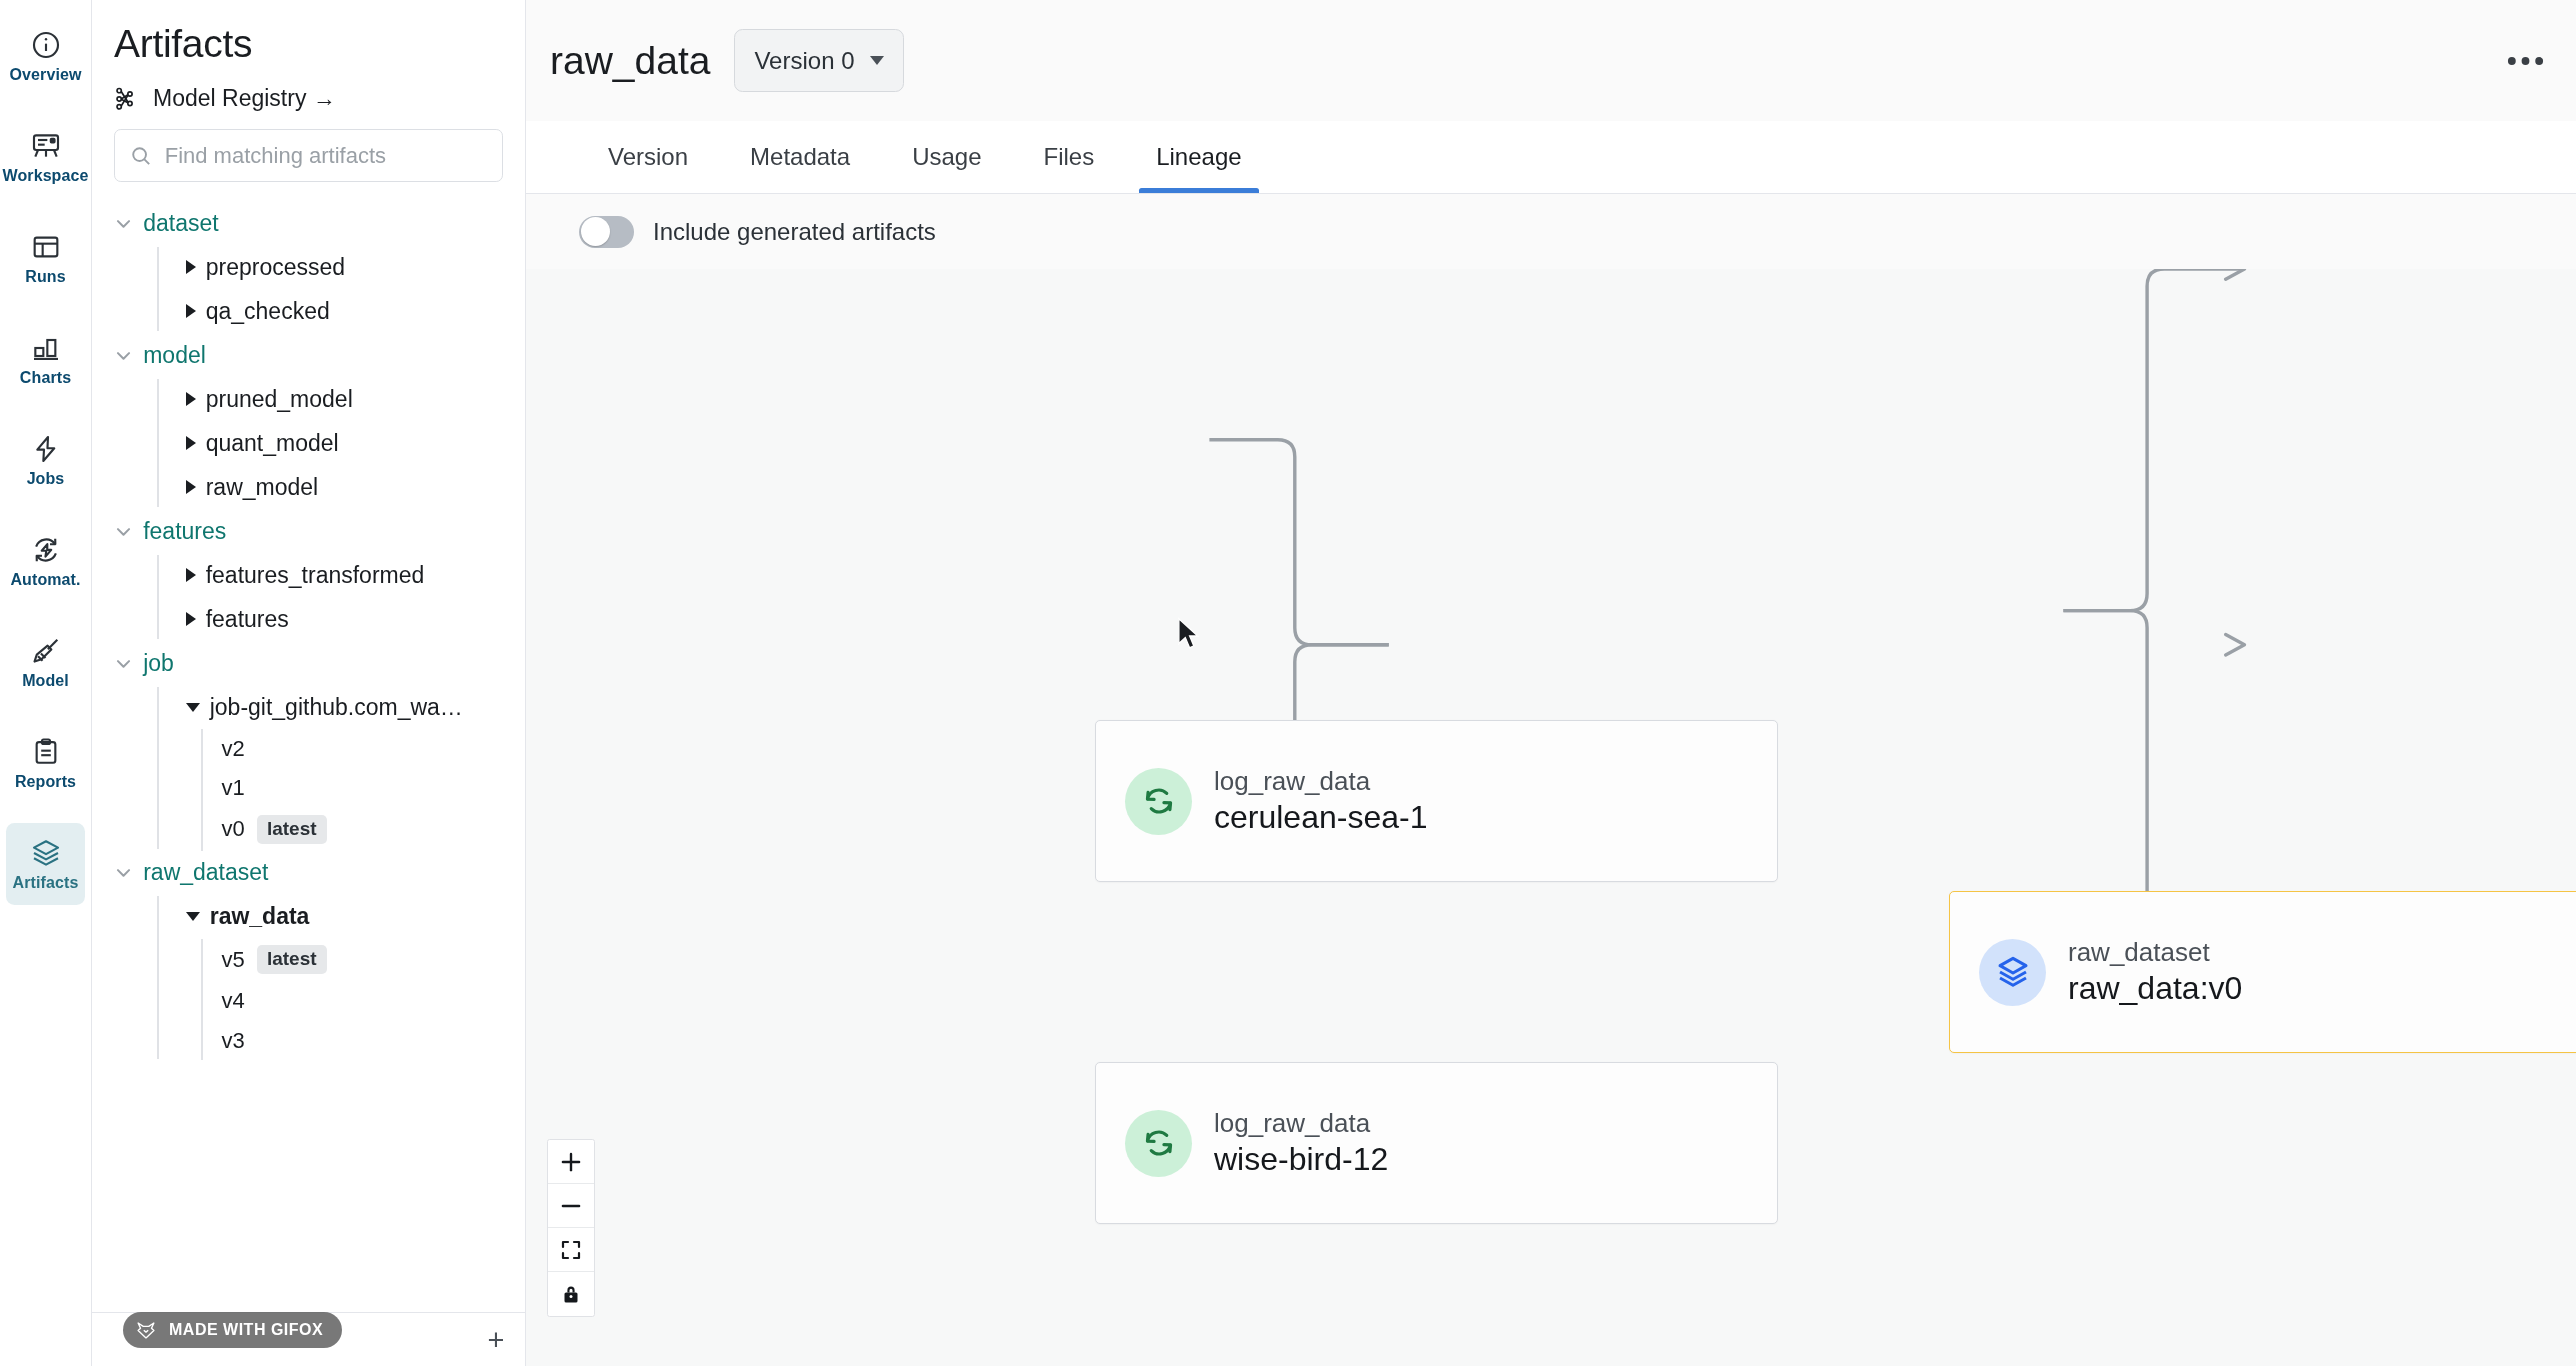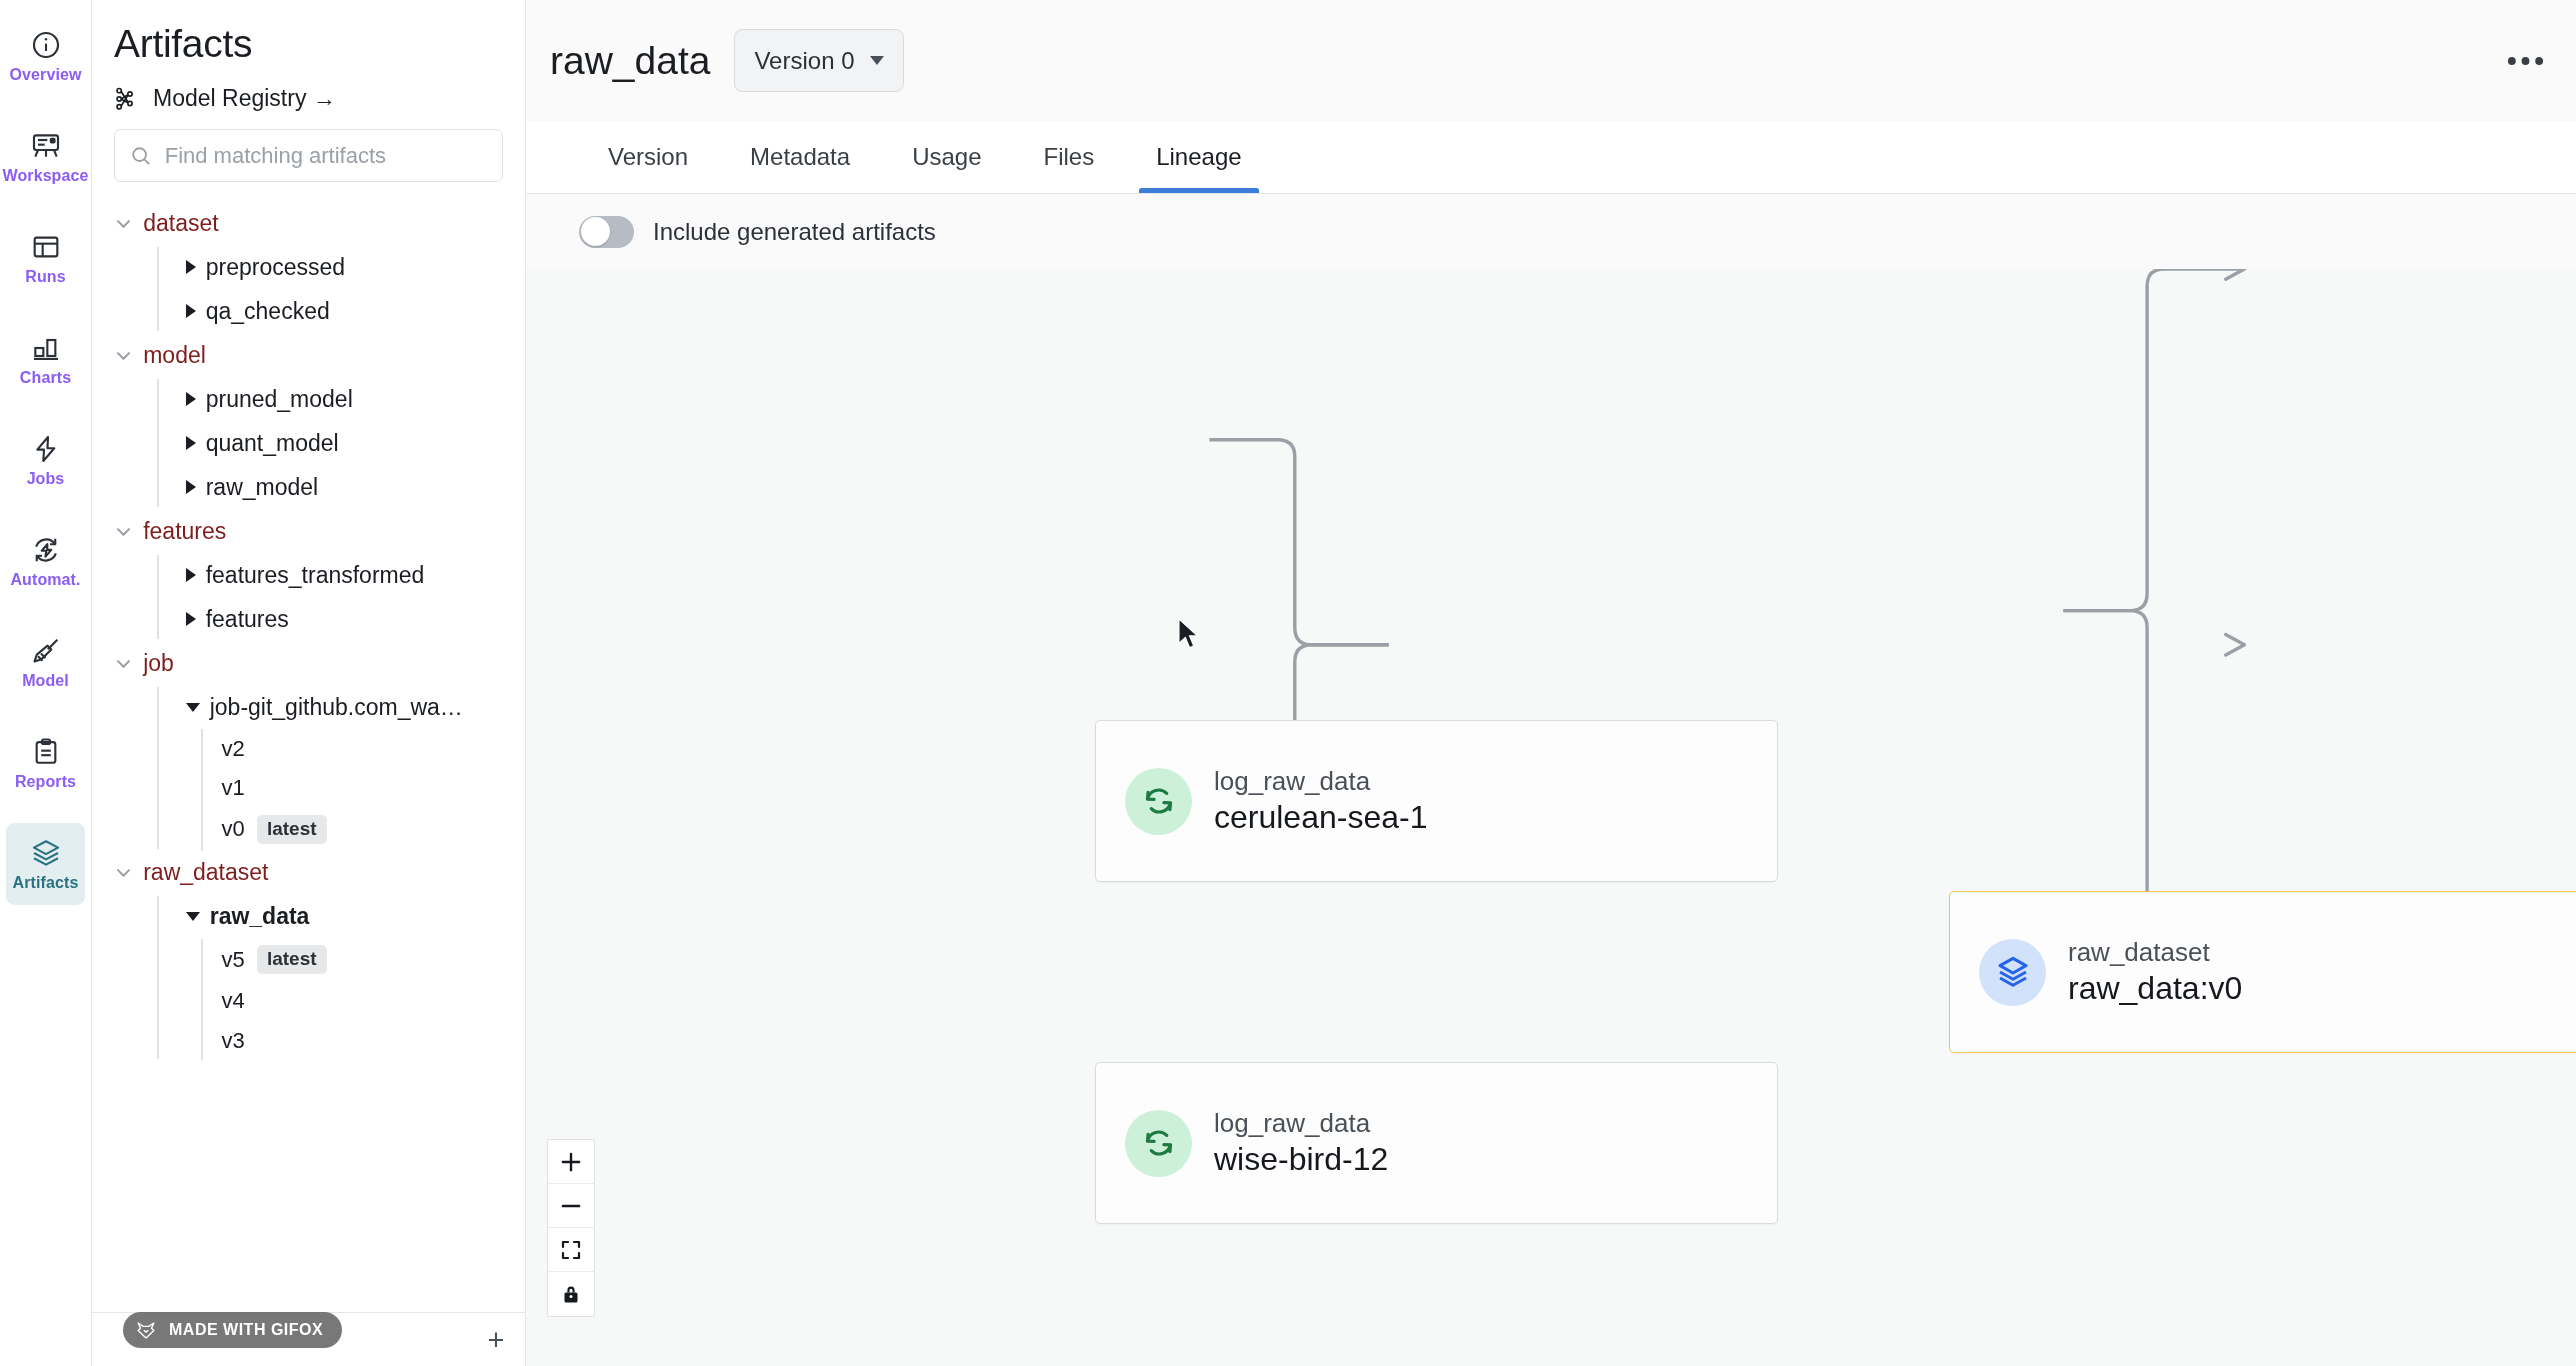--- a/index.html
+++ b/index.html
@@ -22,21 +22,21 @@
   }
   .rail-item {
     width: 79px; height: 82px;
     display: flex; flex-direction: column;
     align-items: center; justify-content: center;
     gap: 5.1px; border-radius: 8.5px; margin-bottom: 19px;
     cursor: pointer;
   }
   .rail-item .ico { width: 32px; height: 32px; display:block; color:#2b3137; }
   .rail-item .lbl {
-    font-size: 16px; font-weight: 700; color: #8b5cf6; letter-spacing: 0.1px;
+    font-size: 16px; font-weight: 700; color: #0c4a6e; letter-spacing: 0.1px;
   }
   .rail-item.active { background: #e3eef1; }
   .rail-item.active .ico, .rail-item.active .lbl { color: #2a7282; }
 
   
   .panel {
     width: 434px; flex: 0 0 434px;
     background: #ffffff;
     border-right: 0.9px solid #e4e6eb;
     position: relative;
@@ -63,21 +63,21 @@
     background: transparent;
   }
   .search-box input::placeholder { color: #9aa0a6; }
 
   .tree { padding: 19px 0 0 0; overflow: hidden; flex: 1; }
   .tree-group { }
   .tree-group-head {
     display:flex; align-items:center; gap:10.2px;
     padding: 8.5px 0 8.5px 22px; cursor: pointer;
   }
-  .tree-group-head .gname { font-size: 23px; color: #7f1d1d; }
+  .tree-group-head .gname { font-size: 23px; color: #0f766e; }
   .tree-children { position: relative; margin-left: 65px; padding-left: 8px; }
   .tree-children::before {
     content:""; position:absolute; left:0; top:1.7px; bottom:1.7px;
     width:1.7px; background:#e0e2e6;
   }
   .tree-row {
     display:flex; align-items:center; gap: 10.2px;
     padding: 8.5px 0 8.5px 20.5px; cursor: pointer; font-size: 23px; color:#1a1d21;
   }
   .tree-row.bold { font-weight: 700; }

